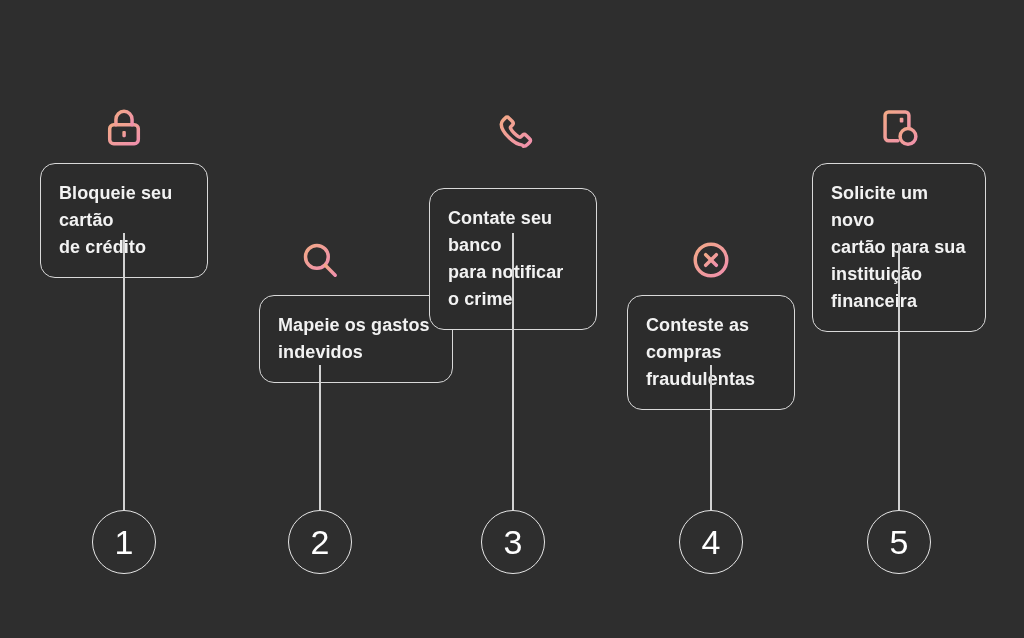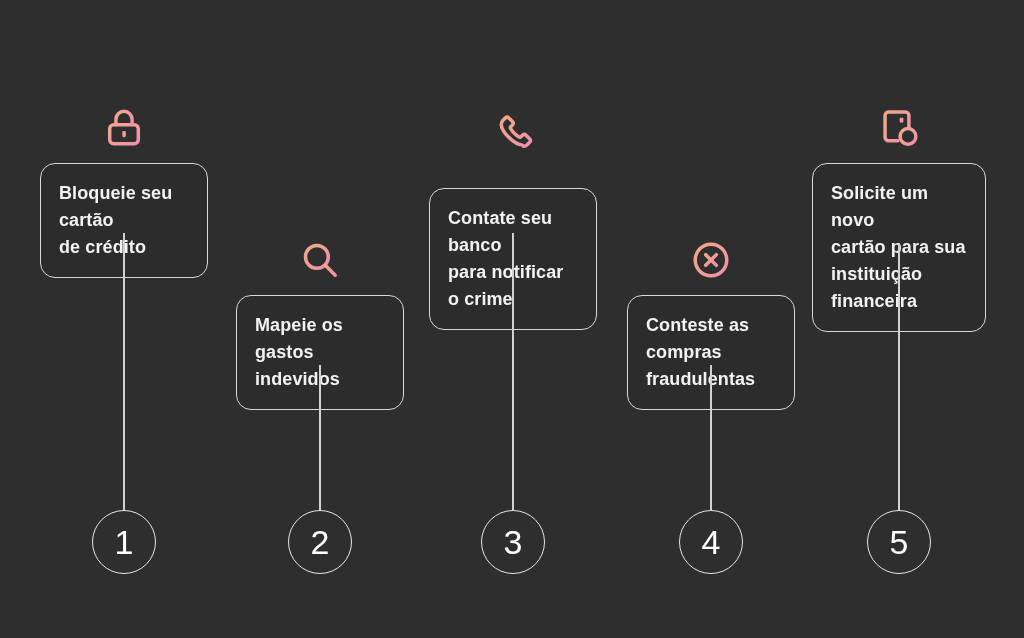--- a/index.html
+++ b/index.html
@@ -92,21 +92,21 @@
         <span>1</span>
       </div>
     </div>
     <div class="col" style="left: 320px;">
       <div class="icon-wrap" style="top: 236px;">
         <svg viewBox="0 0 24 24" fill="none" stroke="url(#icg)" stroke-width="1.9" stroke-linecap="round" stroke-linejoin="round">
           <circle cx="10.3" cy="10.3" r="6.2"></circle>
           <line x1="14.9" y1="14.9" x2="20.3" y2="20.3"></line>
         </svg>
       </div>
-      <div class="card" style="top: 295px; width: 168px; min-height: 70px;">
+      <div class="card" style="top: 295px; width: 194px; min-height: 70px; margin-left: 36px;">
         <div class="card-text">Mapeie os gastos
 indevidos</div>
       </div>
       <div class="connector" style="top: 365px; height: 145px;"></div>
       <div class="num-circle" style="top: 510px; width: 64px; height: 64px;">
         <span>2</span>
       </div>
     </div>
     <div class="col" style="left: 513px;">
       <div class="icon-wrap" style="top: 104px;">

